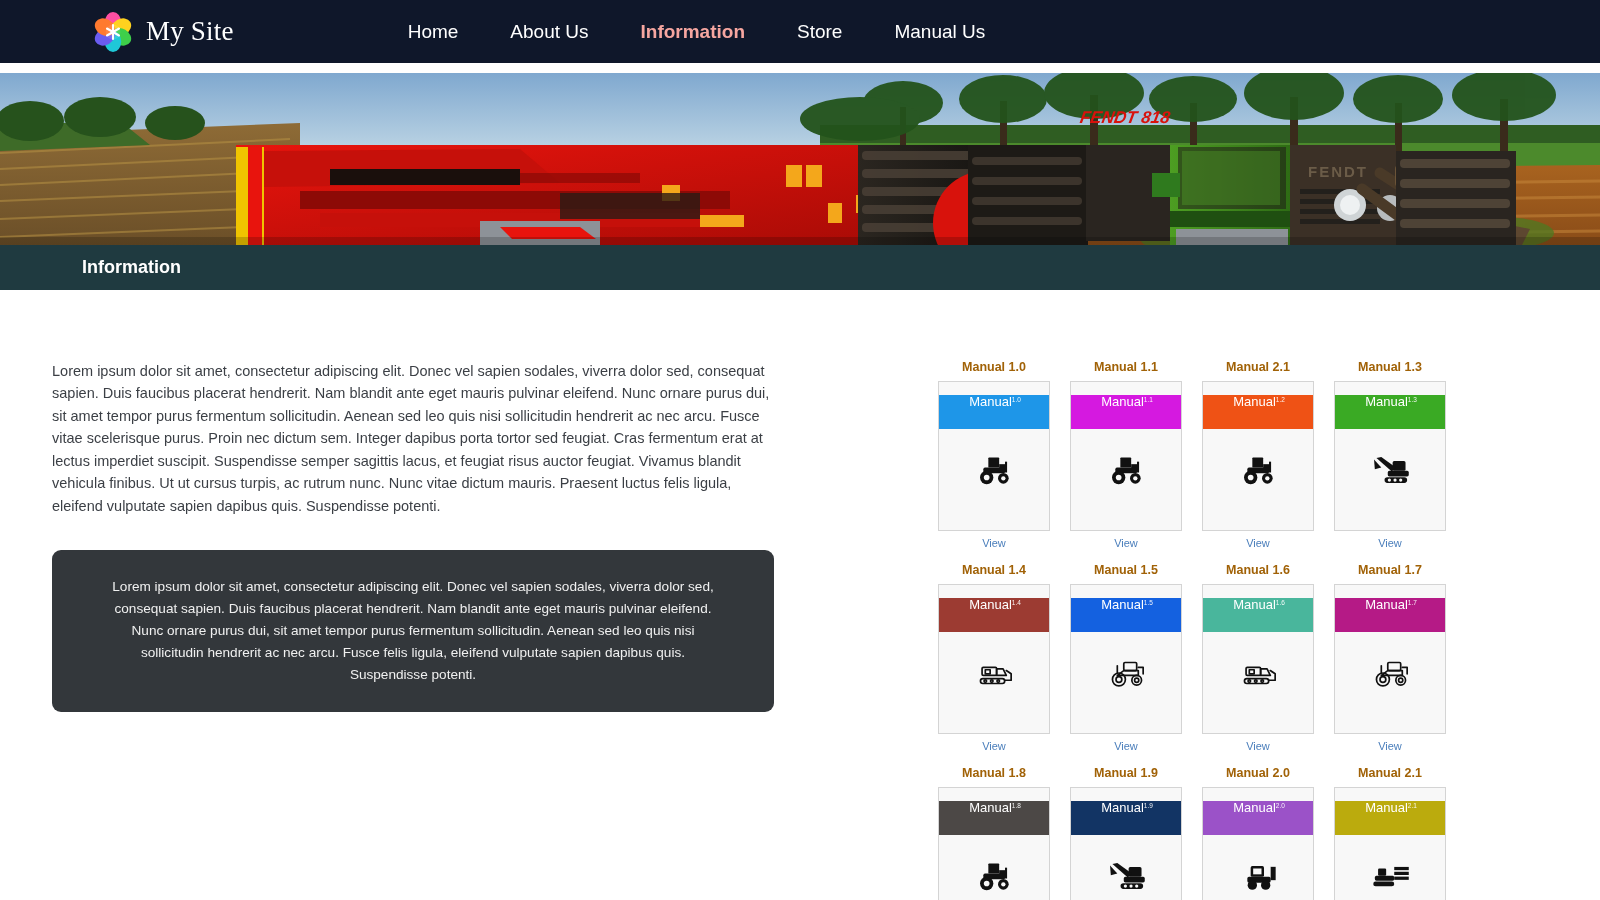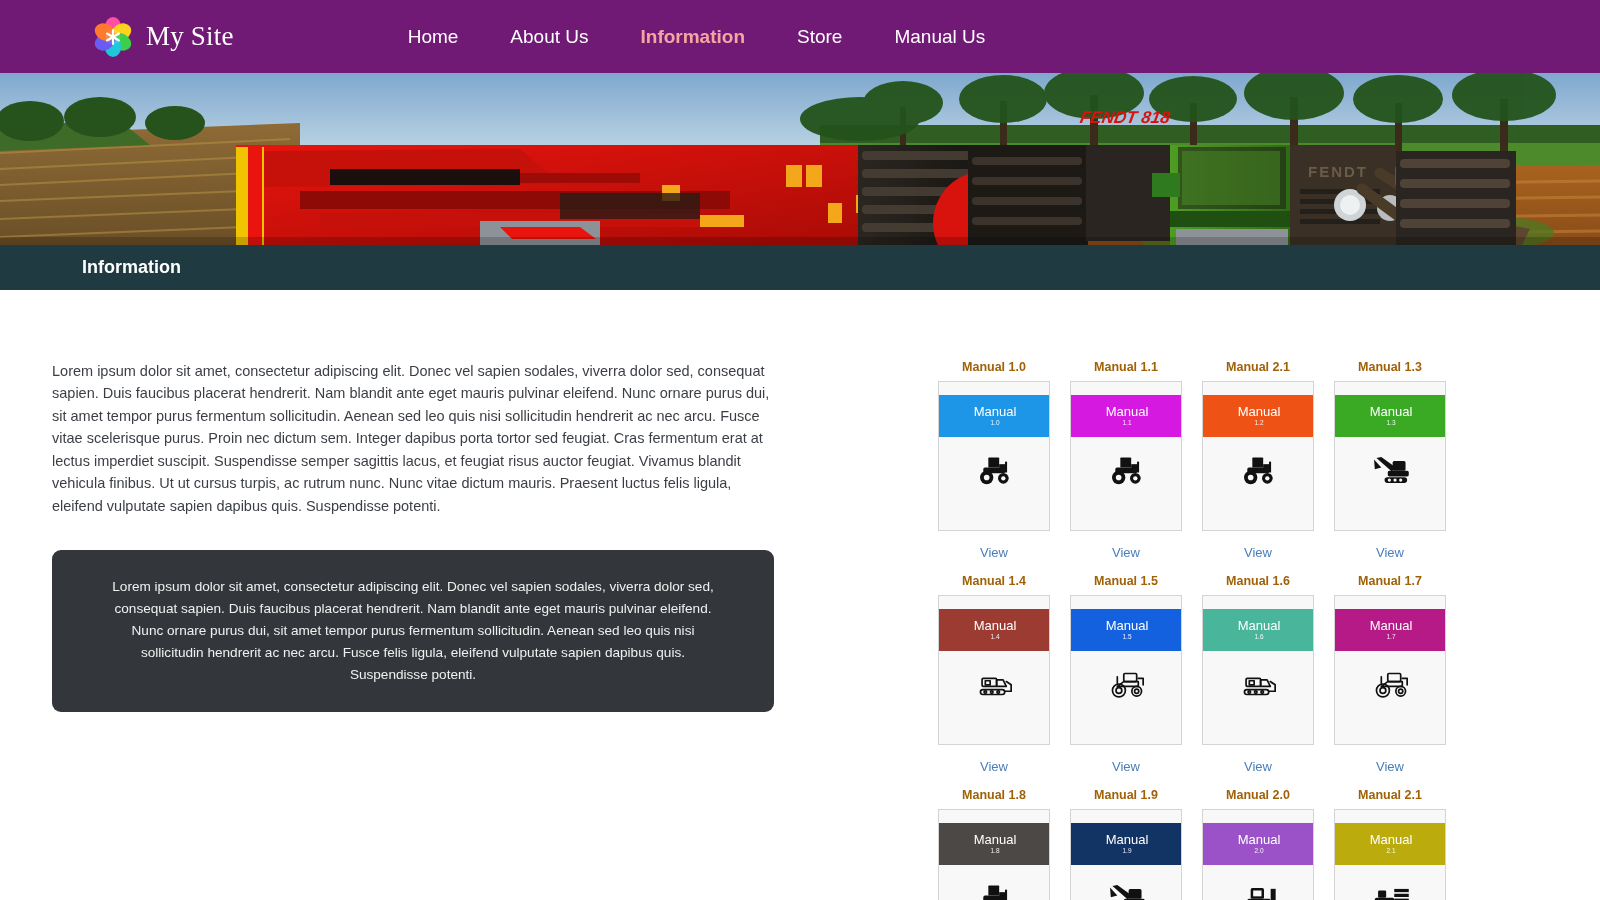--- a/index.html
+++ b/index.html
@@ -7,22 +7,22 @@
     margin: 0; padding: 0;
     width: 1600px; height: 900px;
     overflow: hidden;
     background: #ffffff;
     font-family: "Liberation Sans", sans-serif;
   }
 
   
   .topbar {
     position: absolute; top: 0; left: 0;
-    width: 1600px; height: 73px;
-    background: #701a75;
+    width: 1600px; height: 63px;
+    background: #0f172a;
     display: flex; align-items: center;
     z-index: 20;
   }
   .brand {
     display: flex; align-items: center;
     margin-left: 92px;
   }
   .logo-mark {
     width: 42px; height: 42px;
     position: relative;
@@ -133,39 +133,39 @@
   .mcard-box {
     width: 112px; height: 150px;
     background: #f8f8f8;
     border: 1px solid #d4d4d4;
     position: relative;
     overflow: hidden;
   }
   .mcard-band {
     position: absolute;
     top: 13px; left: 0;
-    width: 112px; height: 42px;
-    display: flex; flex-direction: column;
-    align-items: center; justify-content: center;
+    width: 112px; height: 34px;
+    display: flex; flex-direction: row;
+    justify-content: center;
     color: #ffffff;
   }
   .mcard-band .bt { font-size: 13px; line-height: 1.05; }
   .mcard-band .bv { font-size: 6.5px; line-height: 1.4; opacity: .92; }
   .mcard-icon {
     position: absolute;
     top: 47px; left: 0;
     width: 112px; height: 103px;
     display: flex; align-items: flex-start; justify-content: center;
     padding-top: 25px;
   }
   .mcard-icon svg { display: block; }
   .mcard-view {
     text-align: center;
-    margin-top: 14px;
-    font-size: 13px;
+    margin-top: 6px;
+    font-size: 11px;
     color: #4a7ebb;
     text-decoration: none;
     display: block;
   }
 </style>
 </head>
 <body>
 
 <div class="topbar">
   <div class="brand">

